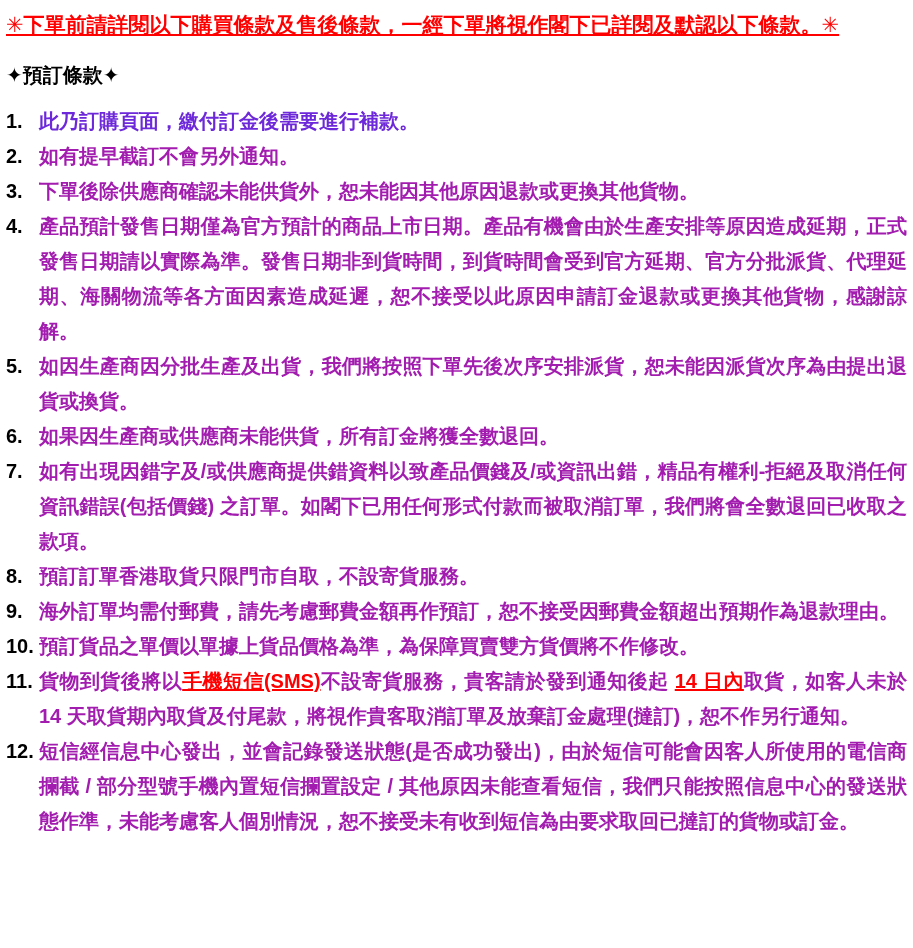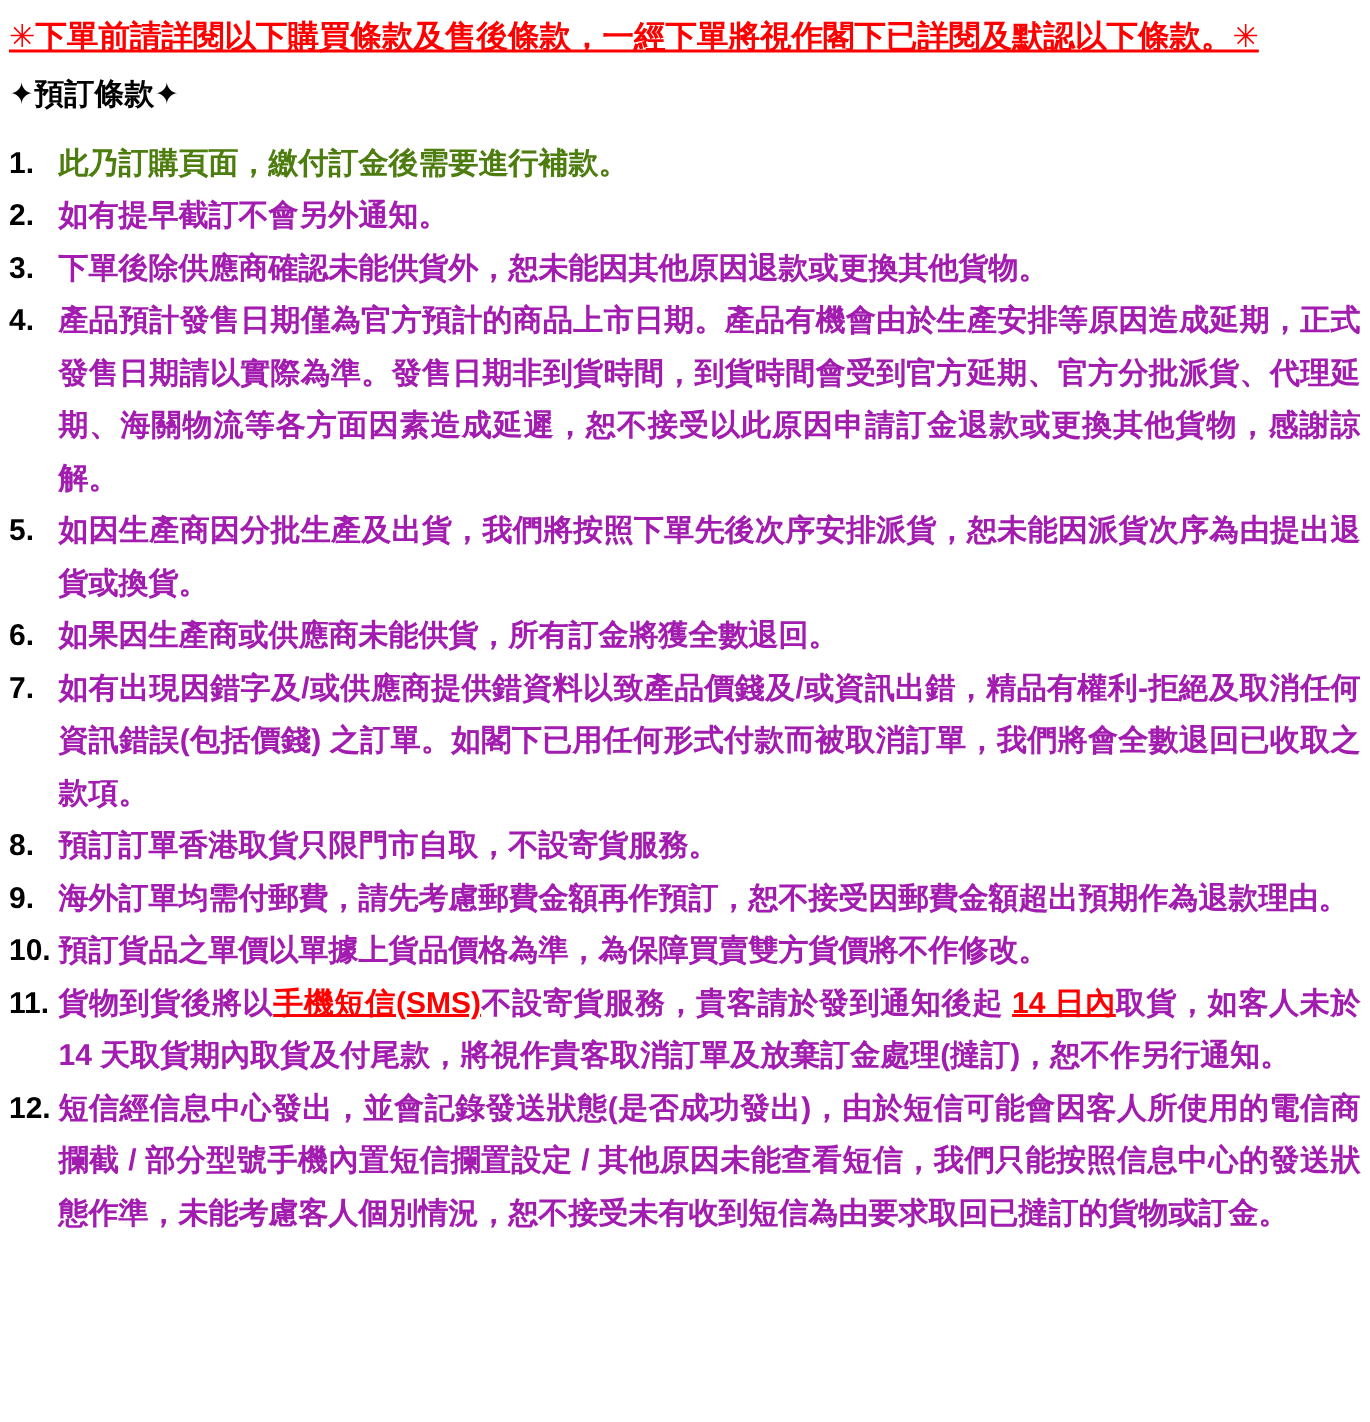--- a/index.html
+++ b/index.html
@@ -16,21 +16,21 @@
     color: #000000;
   }
   .doc {
     padding: 8px 6px 6px 6px;
   }
   .notice {
     color: #ff0000;
     font-size: 21px;
     line-height: 34px;
     text-decoration: underline;
-    margin: 0 0 4px 0;
+    margin: 0 0 16px 0;
   }
   .section-title {
     color: #000000;
     font-size: 20px;
     line-height: 34px;
     margin: 0 0 12px 0;
   }
   .terms-list {
     margin: 0;
     padding: 0;
@@ -46,21 +46,21 @@
     width: 33px;
   }
   .term-text {
     flex: 1 1 auto;
     text-align: justify;
   }
   .seg-normal {
     color: #a21caf;
   }
   .seg-red {
-    color: #4d7c0f;
+    color: #6d28d9;
   }
   .seg-red-underline {
     color: #ff0000;
     text-decoration: underline;
   }
   .seg-link {
     color: #0000ee;
     text-decoration: underline;
     cursor: pointer;
   }

